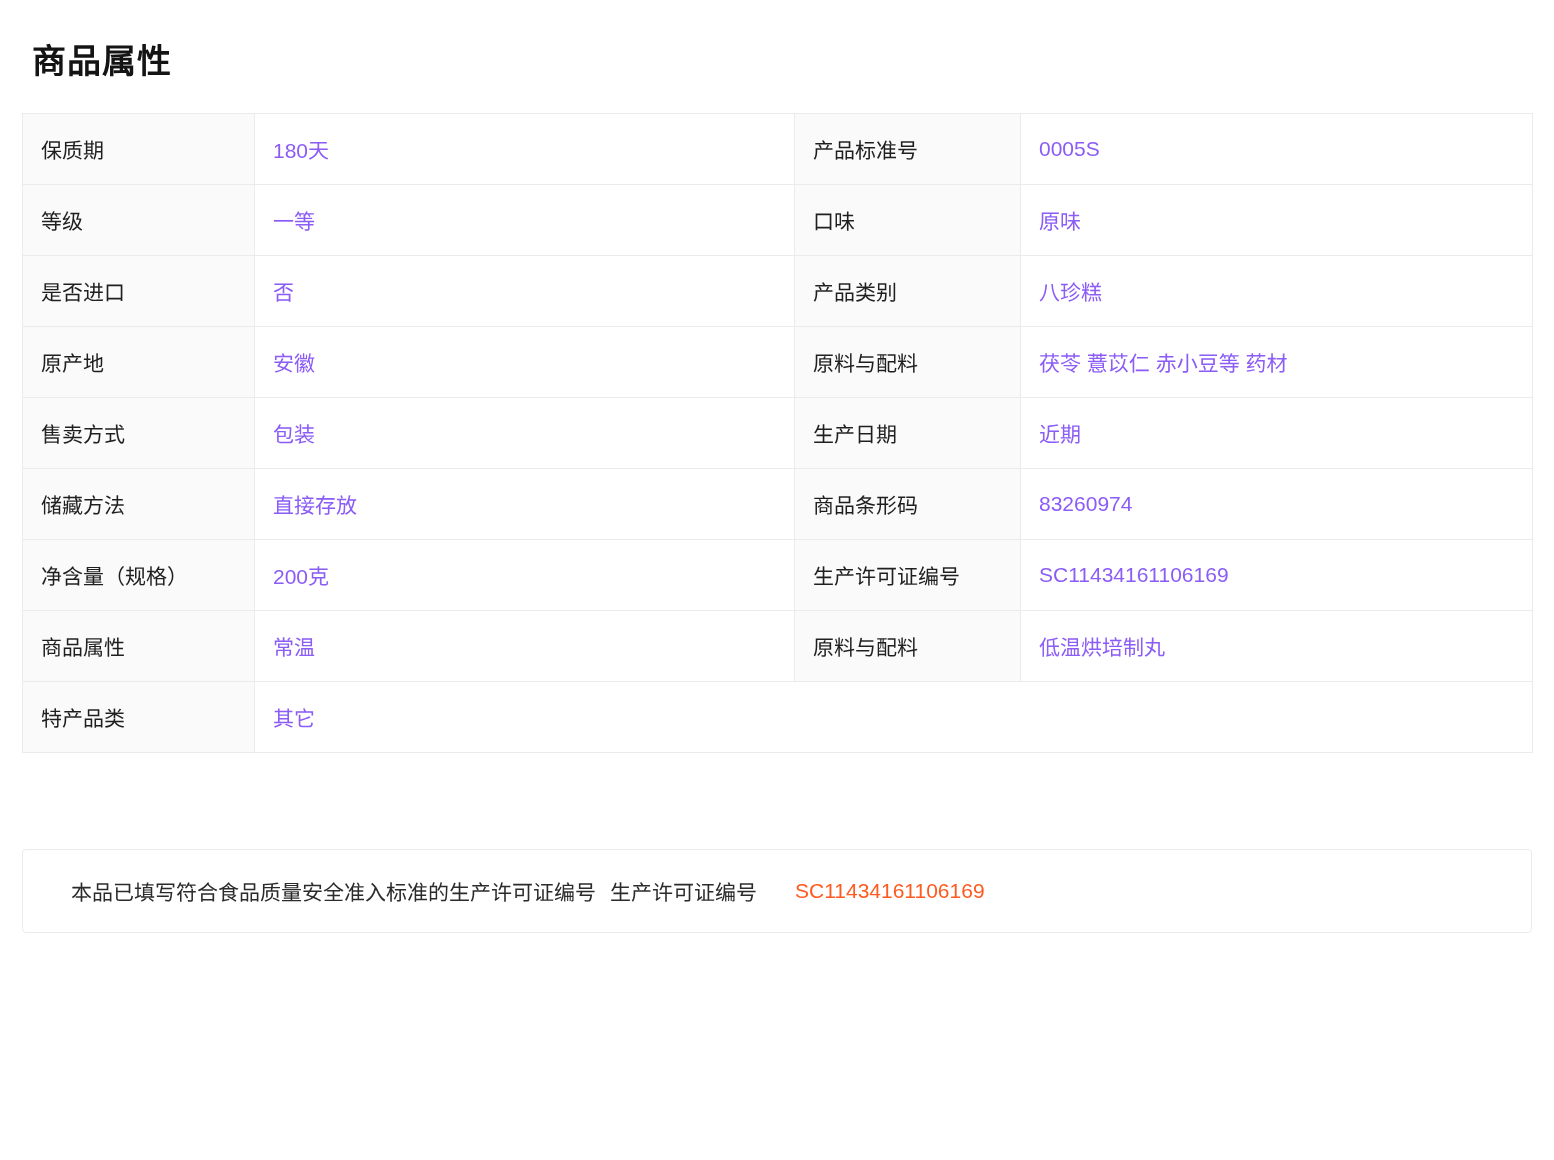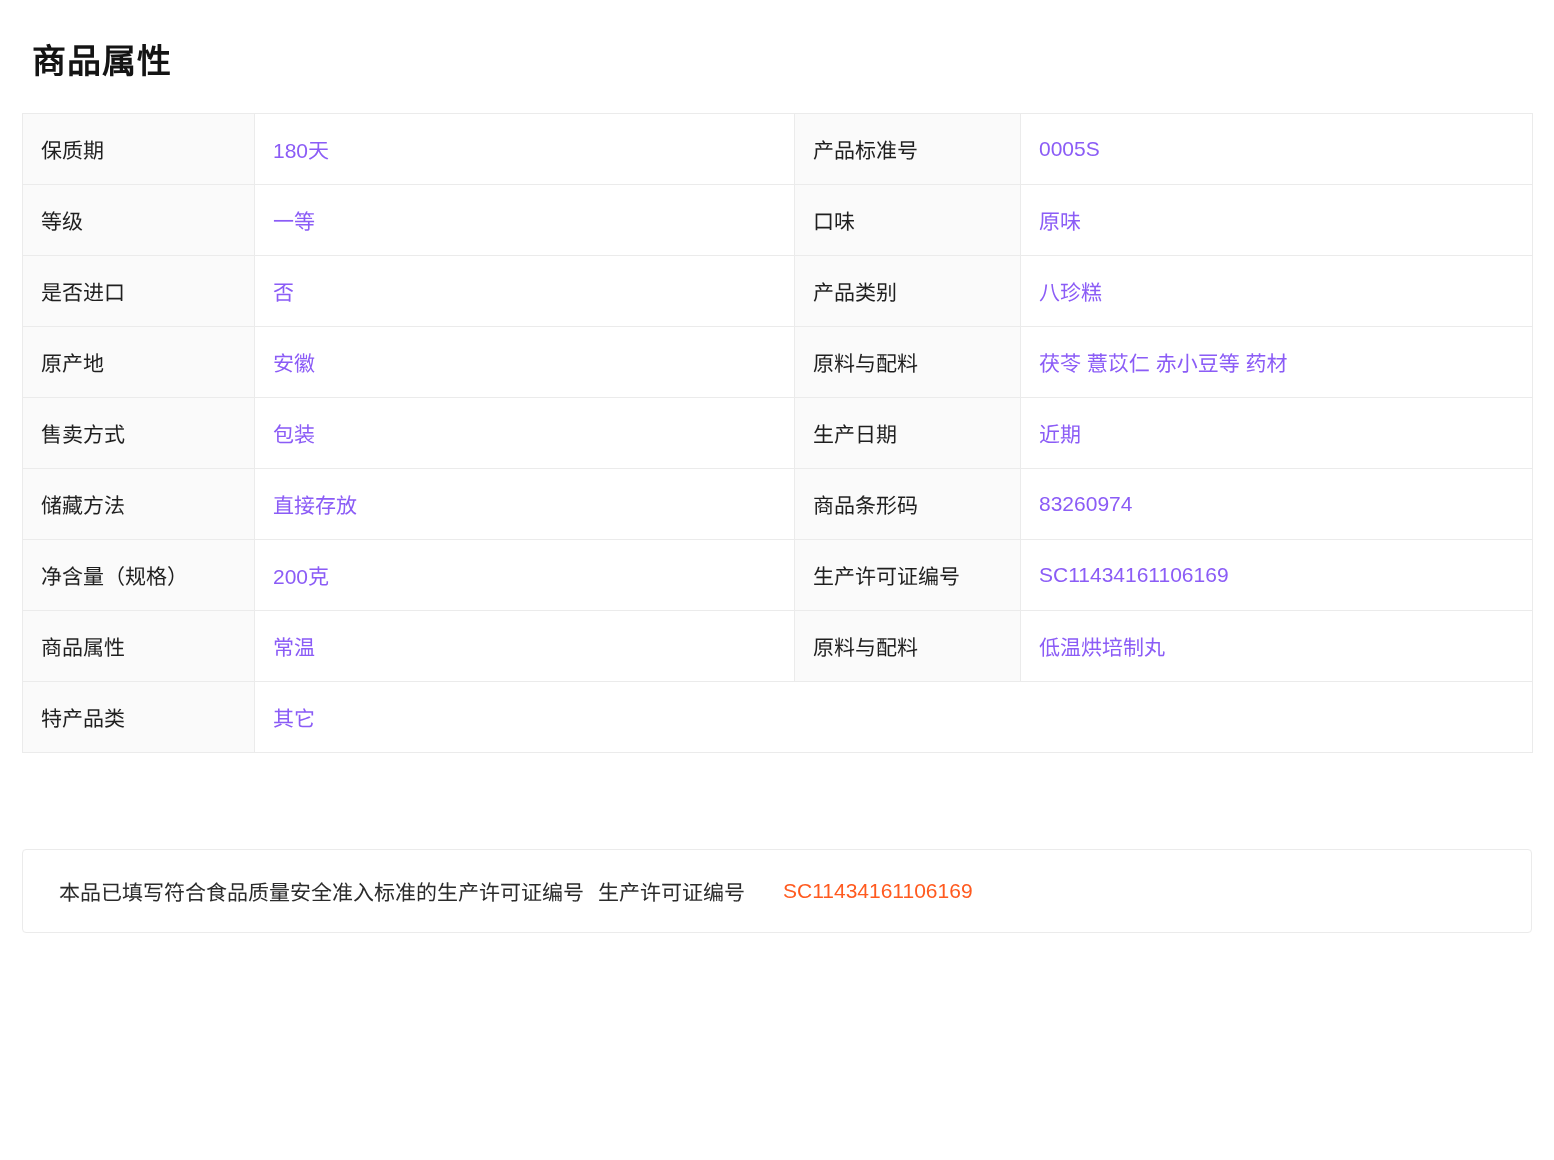--- a/index.html
+++ b/index.html
@@ -57,21 +57,21 @@
   col.c4 { width: 512px; }
 
   .spacer-lg { height: 96px; }
 
   .cert-box {
     width: 1510px;
     box-sizing: border-box;
     border: 1px solid #ebebeb;
     border-radius: 4px;
     background: #ffffff;
-    padding: 26px 36px;
+    padding: 26px 48px;
     font-size: 21px;
     color: #2b2b2b;
     display: flex;
     align-items: center;
     gap: 8px;
     flex-wrap: wrap;
   }
   .cert-text { white-space: nowrap; }
   .cert-label { white-space: nowrap; margin-left: 6px; }
   .cert-code {

